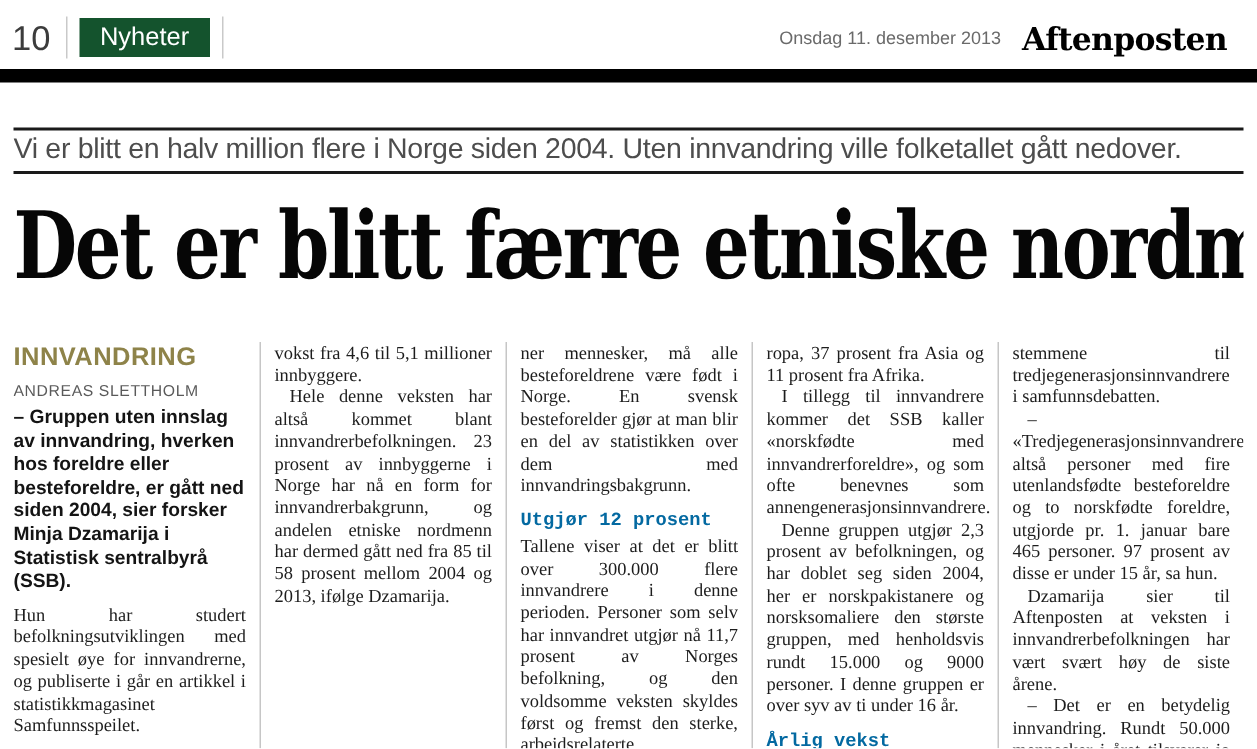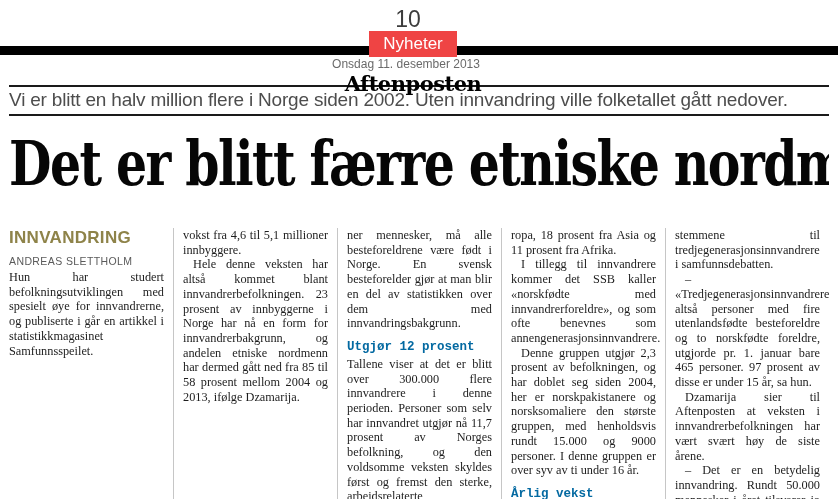--- a/index.html
+++ b/index.html
@@ -9,31 +9,31 @@
     overflow: hidden;
     font-family: "Liberation Serif", serif;
     color: #1f1f1f;
     position: relative;
   }
   .page { width: 838px; height: 499px; overflow: hidden; }
 
   
   .topbar {
     display: flex; align-items: center;
-    height: 34px; margin: 8px 20px 0 8px; flex-direction: column;
+    height: 34px; margin: 8px 20px 0 8px;
   }
   .pagenum {
     font-family: "Liberation Sans", sans-serif;
     font-size: 23px; color: #3c3c3c; line-height: 1;
     margin-right: 10px;
   }
   .vline { width: 1px; height: 28px; background: #c9c9c9; }
   .section-box {
     display: inline-block;
-    background: #ef4444; color: #ffffff;
+    background: #14532d; color: #ffffff;
     font-family: "Liberation Sans", sans-serif;
     font-size: 17px; line-height: 26px;
     padding: 0 14px; margin: 0 8px;
   }
   .top-spacer { flex: 1; }
   .issue-date {
     font-family: "Liberation Sans", sans-serif;
     font-size: 12px; color: #6a6a6a;
     margin-right: 14px;
     text-align: center;
@@ -135,44 +135,45 @@
     <span class="section-box">Nyheter</span>
     <span class="vline"></span>
     <span class="top-spacer"></span>
     <span class="issue-date">Onsdag 11. desember 2013</span>
     <span class="masthead">Aftenposten</span>
   </div>
 
   <div class="black-bar"></div>
 
   <div class="standfirst-wrap">
-    <p class="standfirst">Vi er blitt en halv million flere i Norge siden 2002. Uten innvandring ville folketallet gått nedover.</p>
+    <p class="standfirst">Vi er blitt en halv million flere i Norge siden 2004. Uten innvandring ville folketallet gått nedover.</p>
   </div>
 
   <div class="headline-wrap">
     <h1 class="headline">Det er blitt færre etniske nordmenn</h1>
   </div>
 
   <div class="columns" id="columns">
       <div class="col">
         <p class="kicker">INNVANDRING</p>
         <p class="byline">ANDREAS SLETTHOLM</p>
+        <p class="lead">– Gruppen uten innslag av innvandring, hverken hos foreldre eller besteforeldre, er gått ned siden 2004, sier forsker Minja Dzamarija i Statistisk sentralbyrå (SSB).</p>
         <p class="body">Hun har studert befolkningsutviklingen med spesielt øye for innvandrerne, og publiserte i går en artikkel i statistikkmagasinet Samfunnsspeilet.</p>
       </div>
       <div class="col">
         <p class="body">vokst fra 4,6 til 5,1 millioner innbyggere.</p>
         <p class="body indent">Hele denne veksten har altså kommet blant innvandrerbefolkningen. 23 prosent av innbyggerne i Norge har nå en form for innvandrerbakgrunn, og andelen etniske nordmenn har dermed gått ned fra 85 til 58 prosent mellom 2004 og 2013, ifølge Dzamarija.</p>
       </div>
       <div class="col">
         <p class="body">ner mennesker, må alle besteforeldrene være født i Norge. En svensk besteforelder gjør at man blir en del av statistikken over dem med innvandringsbakgrunn.</p>
         <p class="subhead">Utgjør 12 prosent</p>
         <p class="body">Tallene viser at det er blitt over 300.000 flere innvandrere i denne perioden. Personer som selv har innvandret utgjør nå 11,7 prosent av Norges befolkning, og den voldsomme veksten skyldes først og fremst den sterke, arbeidsrelaterte innvandringen fra Øst-Europa.</p>
       </div>
       <div class="col">
-        <p class="body">ropa, 18 prosent fra Asia og 11 prosent fra Afrika.</p>
+        <p class="body">ropa, 37 prosent fra Asia og 11 prosent fra Afrika.</p>
         <p class="body indent">I tillegg til innvandrere kommer det SSB kaller «norskfødte med innvandrerforeldre», og som ofte benevnes som annengenerasjonsinnvandrere.</p>
         <p class="body indent">Denne gruppen utgjør 2,3 prosent av befolkningen, og har doblet seg siden 2004, her er norskpakistanere og norsksomaliere den største gruppen, med henholdsvis rundt 15.000 og 9000 personer. I denne gruppen er over syv av ti under 16 år.</p>
         <p class="subhead">Årlig vekst</p>
       </div>
       <div class="col">
         <p class="body">stemmene til tredjegenerasjonsinnvandrere i samfunnsdebatten.</p>
         <p class="body indent">– «Tredjegenerasjonsinnvandrere», altså personer med fire utenlandsfødte besteforeldre og to norskfødte foreldre, utgjorde pr. 1. januar bare 465 personer. 97 prosent av disse er under 15 år, sa hun.</p>
         <p class="body indent">Dzamarija sier til Aftenposten at veksten i innvandrerbefolkningen har vært svært høy de siste årene.</p>
         <p class="body indent">– Det er en betydelig innvandring. Rundt 50.000 mennesker i året tilsvarer jo hele befolkningen i Skien eller Sarpsborg. Det blir spennende å se hvordan det vil utvikle seg videre. Man ser noen tendenser til at tempoet er i ferd med å avta noe, sier Dzamarija.</p>
       </div>

